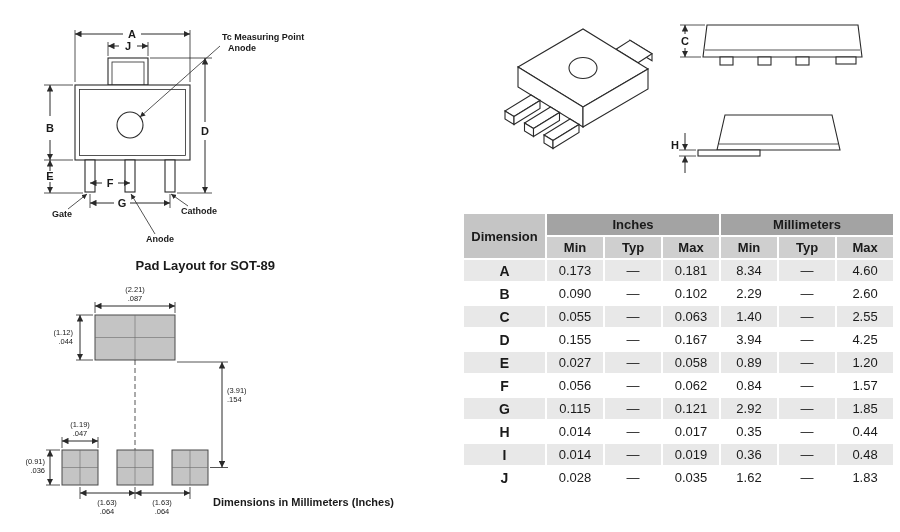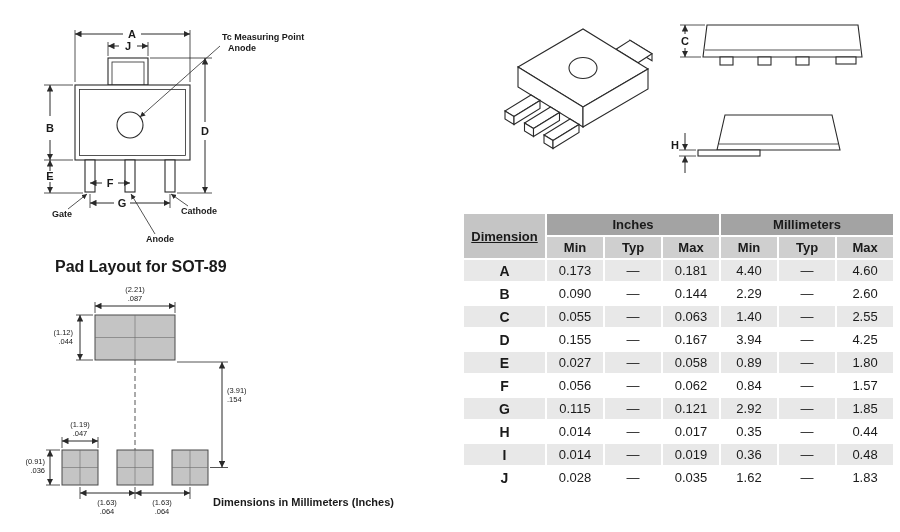--- a/index.html
+++ b/index.html
@@ -9,28 +9,28 @@
   svg text{fill:#1a1a1a;}
   .dimL{font:bold 11px "Liberation Sans",sans-serif;}
   .ann{font:bold 9px "Liberation Sans",sans-serif;}
   .tiny{font:7.5px "Liberation Sans",sans-serif;}
   .ln{stroke:#2a2a2a;stroke-width:1;fill:none;}
   .thin{stroke:#2a2a2a;stroke-width:0.8;fill:none;}
   .shape{fill:#ffffff;stroke:#2a2a2a;stroke-width:1.1;}
   .pad{fill:#c4c4c4;stroke:#4a4a4a;stroke-width:1;}
   .dash{stroke:#2a2a2a;stroke-width:0.8;stroke-dasharray:5 3;fill:none;}
   .crossln{stroke:#6b6b6b;stroke-width:0.6;fill:none;}
-  .title{font-weight:bold;font-size:16px;text-align:left;}
+  .title{font-weight:bold;font-size:13px;text-align:right;}
   .footnote{font-weight:bold;font-size:11px;text-align:center;}
   .tablewrap{position:absolute;left:462px;top:212px;}
   table.dims{border-collapse:collapse;width:431px;table-layout:fixed;}
   table.dims th,table.dims td{border:2px solid #ffffff;text-align:center;font-size:13px;padding:0;height:21px;vertical-align:middle;}
   table.dims th.gh{background:#a3a3a3;font-weight:bold;font-size:13px;}
   table.dims th.sh{background:#cfcfcf;font-weight:bold;font-size:13px;text-align:center;}
-  table.dims th.ghd{background:#c5c5c5;font-weight:bold;font-size:13px;text-decoration:underline;}
+  table.dims th.ghd{background:#c5c5c5;font-weight:bold;font-size:13px;}
   table.dims td{background:#ffffff;}
   table.dims tr.alt td{background:#e8e8e8;}
   table.dims td.dimcol{font-weight:bold;font-size:14px;}
 </style>
 </head>
 <body>
 
 <svg class="abs" style="left:30px;top:10px;" width="400" height="250" viewBox="0 0 400 250">
   <defs>
     <marker id="ah" viewBox="0 0 10 10" refX="10" refY="5" markerWidth="6.5" markerHeight="6.5" orient="auto-start-reverse">
@@ -279,29 +279,29 @@
         <th class="sh">Typ</th>
         <th class="sh">Max</th>
       </tr>
     </thead>
     <tbody>
         <tr class="alt">
           <td class="dimcol">A</td>
           <td>0.173</td>
           <td>—</td>
           <td>0.181</td>
-          <td>4.40</td>
+          <td>8.34</td>
           <td>—</td>
           <td>4.60</td>
         </tr>
         <tr>
           <td class="dimcol">B</td>
           <td>0.090</td>
           <td>—</td>
-          <td>0.144</td>
+          <td>0.102</td>
           <td>2.29</td>
           <td>—</td>
           <td>2.60</td>
         </tr>
         <tr class="alt">
           <td class="dimcol">C</td>
           <td>0.055</td>
           <td>—</td>
           <td>0.063</td>
           <td>1.40</td>
@@ -317,21 +317,21 @@
           <td>—</td>
           <td>4.25</td>
         </tr>
         <tr class="alt">
           <td class="dimcol">E</td>
           <td>0.027</td>
           <td>—</td>
           <td>0.058</td>
           <td>0.89</td>
           <td>—</td>
-          <td>1.80</td>
+          <td>1.20</td>
         </tr>
         <tr>
           <td class="dimcol">F</td>
           <td>0.056</td>
           <td>—</td>
           <td>0.062</td>
           <td>0.84</td>
           <td>—</td>
           <td>1.57</td>
         </tr>

